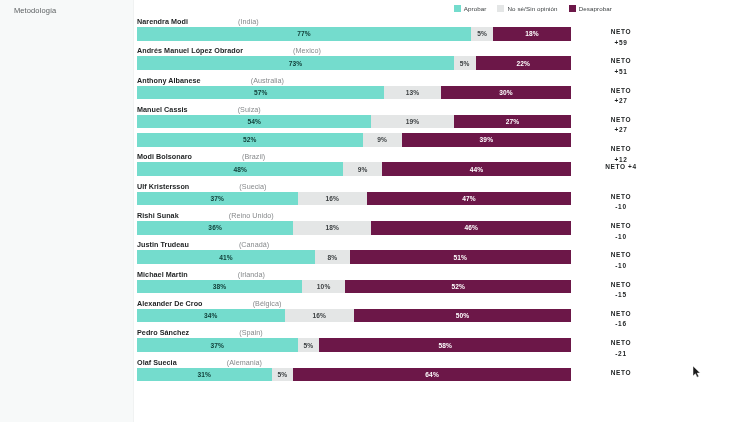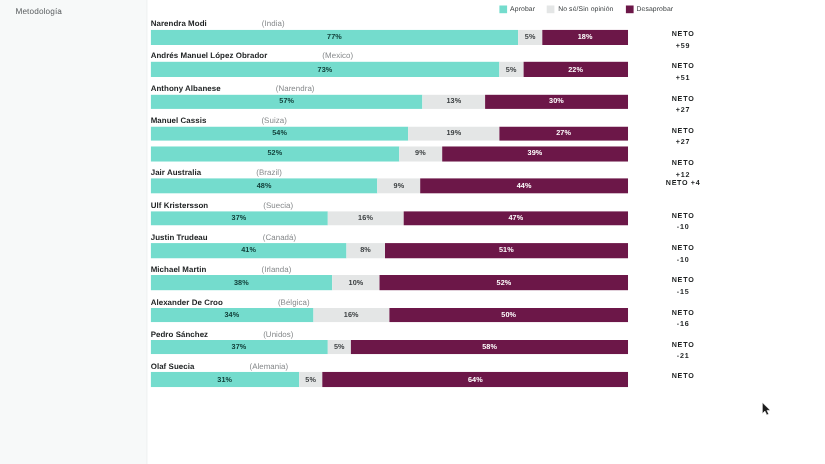--- a/index.html
+++ b/index.html
@@ -149,21 +149,21 @@
       <div class="row">
         <div class="leader"><span>Andrés Manuel López Obrador</span> <span class="country">(Mexico)</span></div>
         <div class="bar">
           <div class="seg seg-approve" style="width: 316.82px;">73%</div>
           <div class="seg seg-noop" style="width: 21.7px;">5%</div>
           <div class="seg seg-disapprove" style="width: 95.48px;">22%</div>
         </div>
         <div class="neto"><span>NETO</span><span class="val">+51</span></div>
       </div>
       <div class="row">
-        <div class="leader"><span>Anthony Albanese</span> <span class="country">(Narendra)</span></div>
+        <div class="leader"><span>Anthony Albanese</span> <span class="country">(Australia)</span></div>
         <div class="bar">
           <div class="seg seg-approve" style="width: 247.38px;">57%</div>
           <div class="seg seg-noop" style="width: 56.42px;">13%</div>
           <div class="seg seg-disapprove" style="width: 130.2px;">30%</div>
         </div>
         <div class="neto"><span>NETO</span><span class="val">+27</span></div>
       </div>
       <div class="row">
         <div class="leader"><span>Manuel Cassis</span> <span class="country">(Suiza)</span></div>
         <div class="bar">
@@ -175,38 +175,47 @@
       </div>
       <div class="row">
         <div class="bar">
           <div class="seg seg-approve" style="width: 225.68px;">52%</div>
           <div class="seg seg-noop" style="width: 39.06px;">9%</div>
           <div class="seg seg-disapprove" style="width: 169.26px;">39%</div>
         </div>
         <div class="neto"><span>NETO</span><span class="val">+12</span></div>
       </div>
       <div class="row">
-        <div class="leader"><span>Jair Australia</span> <span class="country">(Brazil)</span></div>
+        <div class="leader"><span>Modi Bolsonaro</span> <span class="country">(Brazil)</span></div>
         <div class="bar">
           <div class="seg seg-approve" style="width: 208.32px;">48%</div>
           <div class="seg seg-noop" style="width: 39.06px;">9%</div>
           <div class="seg seg-disapprove" style="width: 190.96px;">44%</div>
         </div>
         <div class="neto inline"><span>NETO</span> <span class="val">+4</span></div>
       </div>
       <div class="row">
         <div class="leader"><span>Ulf Kristersson</span> <span class="country">(Suecia)</span></div>
         <div class="bar">
           <div class="seg seg-approve" style="width: 160.58px;">37%</div>
           <div class="seg seg-noop" style="width: 69.44px;">16%</div>
           <div class="seg seg-disapprove" style="width: 203.98px;">47%</div>
         </div>
         <div class="neto"><span>NETO</span><span class="val">-10</span></div>
       </div>
       <div class="row">
+        <div class="leader"><span>Rishi Sunak</span> <span class="country">(Reino Unido)</span></div>
+        <div class="bar">
+          <div class="seg seg-approve" style="width: 156.24px;">36%</div>
+          <div class="seg seg-noop" style="width: 78.12px;">18%</div>
+          <div class="seg seg-disapprove" style="width: 199.64px;">46%</div>
+        </div>
+        <div class="neto"><span>NETO</span><span class="val">-10</span></div>
+      </div>
+      <div class="row">
         <div class="leader"><span>Justin Trudeau</span> <span class="country">(Canadá)</span></div>
         <div class="bar">
           <div class="seg seg-approve" style="width: 177.94px;">41%</div>
           <div class="seg seg-noop" style="width: 34.72px;">8%</div>
           <div class="seg seg-disapprove" style="width: 221.34px;">51%</div>
         </div>
         <div class="neto"><span>NETO</span><span class="val">-10</span></div>
       </div>
       <div class="row">
         <div class="leader"><span>Michael Martin</span> <span class="country">(Irlanda)</span></div>
@@ -220,21 +229,21 @@
       <div class="row">
         <div class="leader"><span>Alexander De Croo</span> <span class="country">(Bélgica)</span></div>
         <div class="bar">
           <div class="seg seg-approve" style="width: 147.56px;">34%</div>
           <div class="seg seg-noop" style="width: 69.44px;">16%</div>
           <div class="seg seg-disapprove" style="width: 217px;">50%</div>
         </div>
         <div class="neto"><span>NETO</span><span class="val">-16</span></div>
       </div>
       <div class="row">
-        <div class="leader"><span>Pedro Sánchez</span> <span class="country">(Unidos)</span></div>
+        <div class="leader"><span>Pedro Sánchez</span> <span class="country">(Spain)</span></div>
         <div class="bar">
           <div class="seg seg-approve" style="width: 160.58px;">37%</div>
           <div class="seg seg-noop" style="width: 21.7px;">5%</div>
           <div class="seg seg-disapprove" style="width: 251.72px;">58%</div>
         </div>
         <div class="neto"><span>NETO</span><span class="val">-21</span></div>
       </div>
       <div class="row">
         <div class="leader"><span>Olaf Suecia</span> <span class="country">(Alemania)</span></div>
         <div class="bar">

